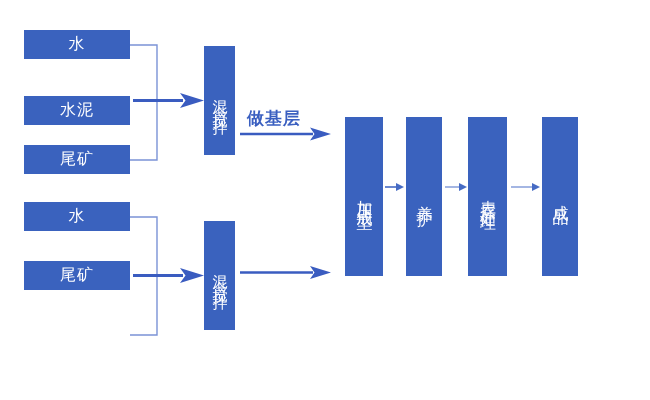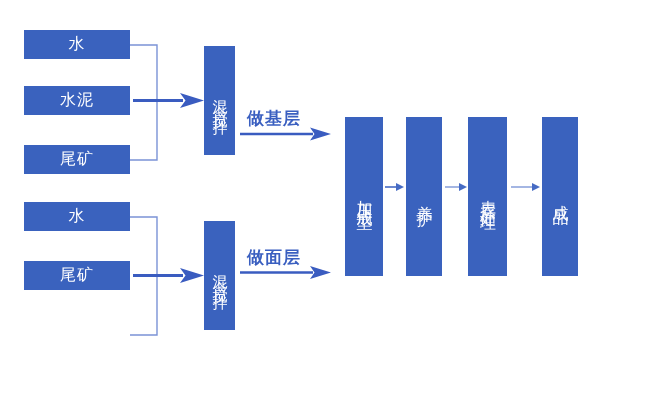--- a/index.html
+++ b/index.html
@@ -106,21 +106,21 @@
 
     <g>
       <line x1="511" y1="187" x2="533" y2="187" stroke="#8ea4dc" stroke-width="1.6"></line>
       <path d="M532,183 L540,187 L532,191 Z" fill="#466bc4"></path>
     </g>
   </svg>
 
   <div class="box input-box" style="top:30px">
     <span>水</span>
   </div>
-  <div class="box input-box" style="top:86px">
+  <div class="box input-box" style="top:96px">
     <span>水泥</span>
   </div>
   <div class="box input-box" style="top:145px">
     <span>尾矿</span>
   </div>
 
   <div class="box input-box" style="top:202px">
     <span>水</span>
   </div>
   <div class="box input-box" style="top:261px">
@@ -128,21 +128,20 @@
   </div>
 
   <div class="box mixer-box vtext" style="top:46px">
     <span>混合搅拌</span>
   </div>
   <div class="box mixer-box vtext" style="top:221px">
     <span>混合搅拌</span>
   </div>
 
   <div class="branch-label" style="left:247px; top:107px">做基层</div>
-  <div class="branch-label" style="left:247px; top:246px">做面层</div>
 
   <div class="box step-box vtext" style="left:345px; width:38px">
     <span>加压成型</span>
   </div>
   <div class="box step-box vtext" style="left:406px; width:36px">
     <span>养护</span>
   </div>
   <div class="box step-box vtext" style="left:468px; width:39px">
     <span>表层处理</span>
   </div>

